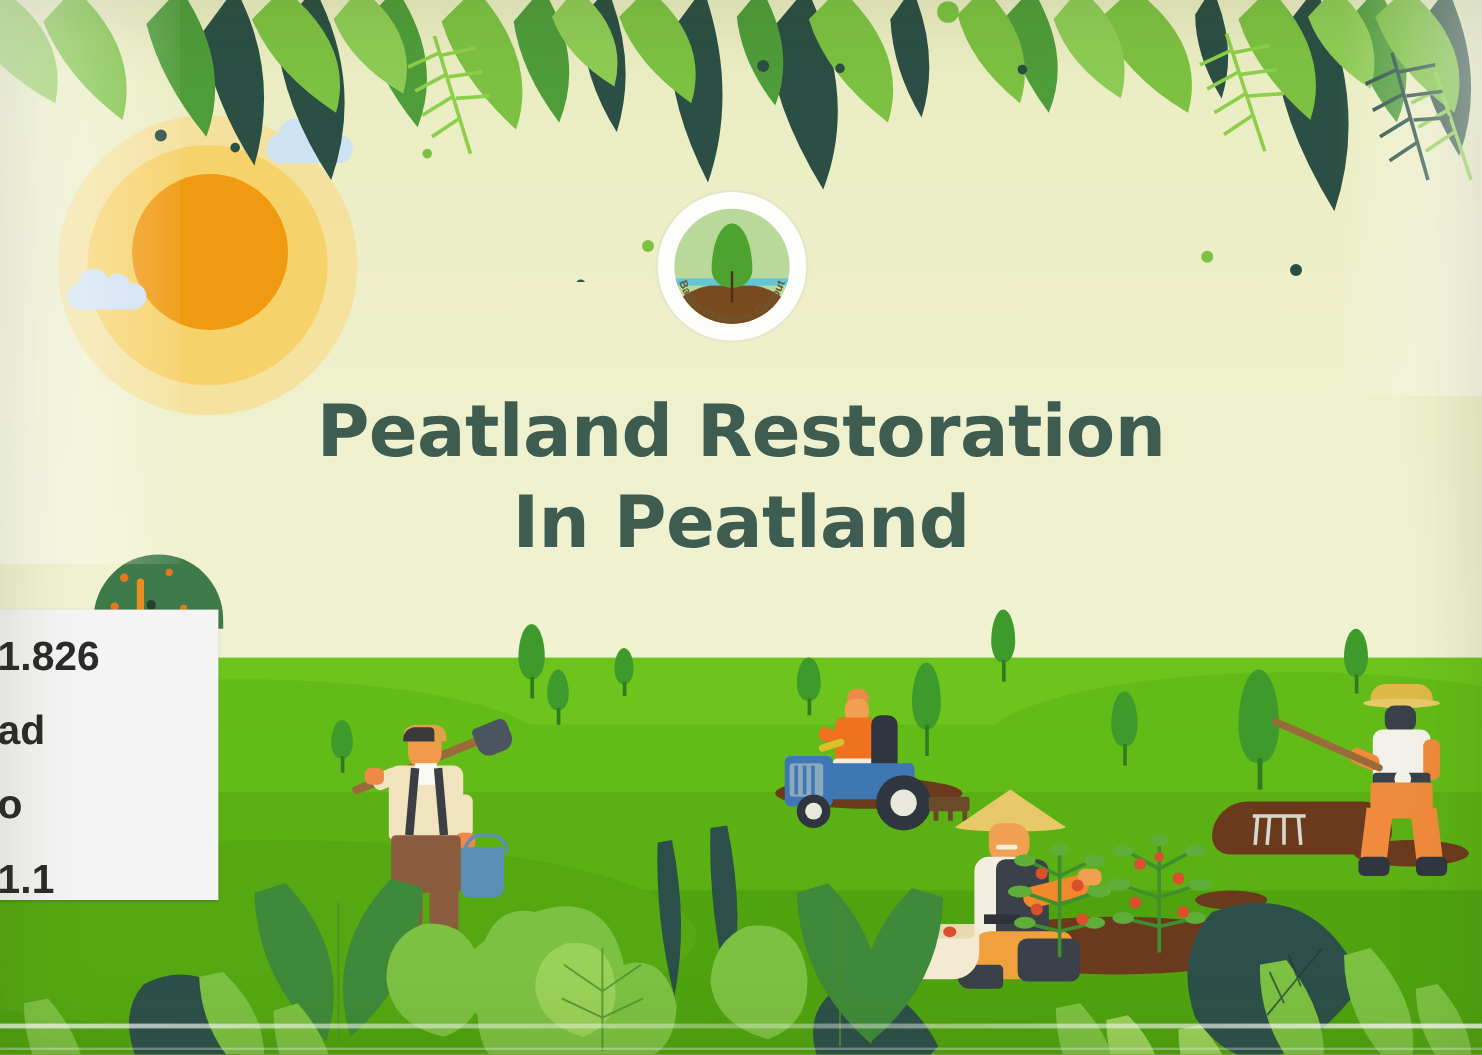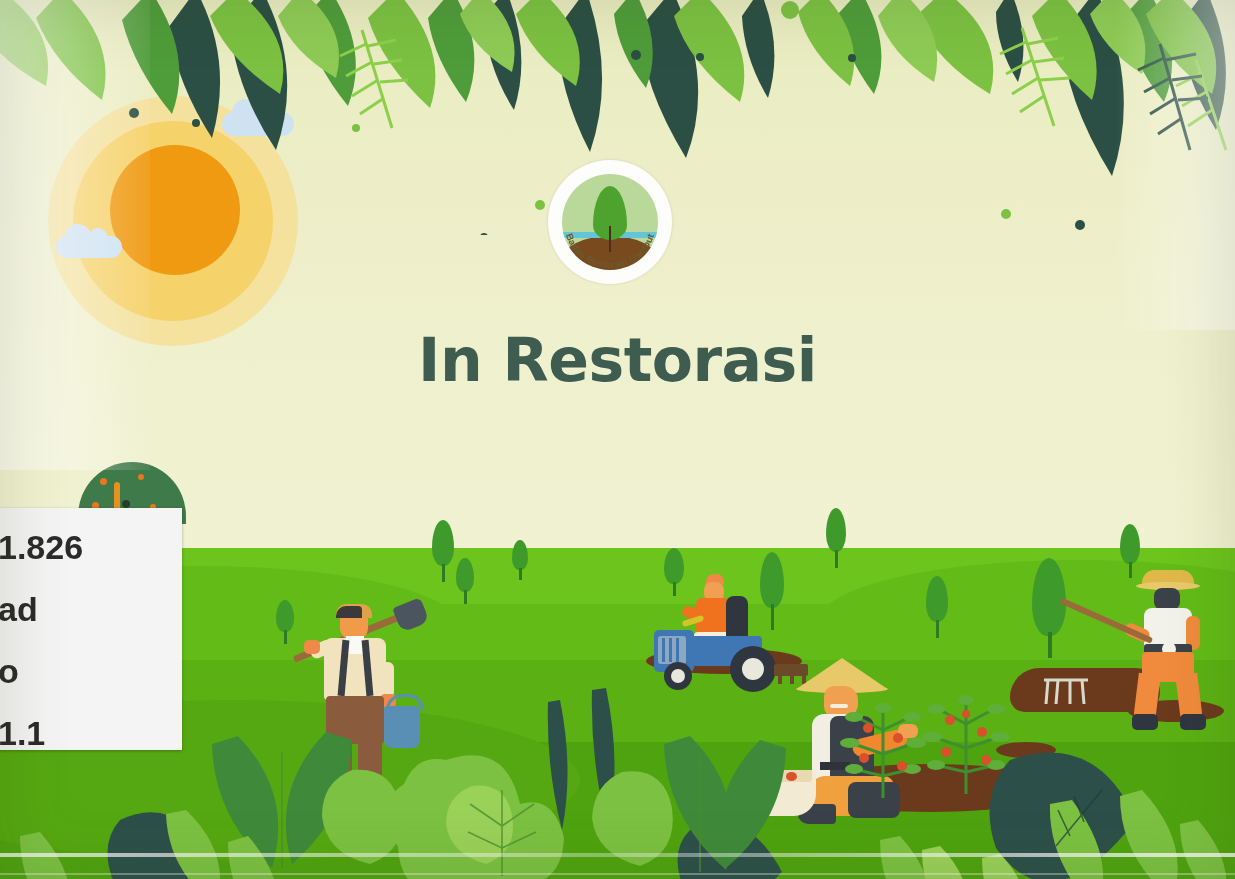--- a/index.html
+++ b/index.html
@@ -199,21 +199,22 @@
     </div>
     <svg class="logo-ring-text" viewBox="0 0 124 124">
       <defs>
           <path id="ringpath" d="M 16,62 A 46,46 0 0 0 108,62"></path>
         </defs>
       <text><textPath href="#ringpath" startOffset="50%" text-anchor="middle">Badan Restorasi Gambut</textPath></text>
     </svg>
   </div>
 
   <div class="title">
-    <div>In Restorasi</div>
+    <div>Peatland Restoration</div>
+    <div>In Peatland</div>
   </div>
 
   <div class="field-far"></div>
   <div class="hill" style="left:-60px;top:566px;width:520px;height:120px;background:#63bb17;"></div>
   <div class="hill" style="left:820px;top:560px;width:520px;height:120px;background:#63bb17;"></div>
   <div class="field-far2"></div>
   <div class="field-mid"></div>
   <div class="field-near"></div>
   <div class="hill" style="left:-120px;top:700px;width:700px;height:160px;background:#55a811;"></div>
 

